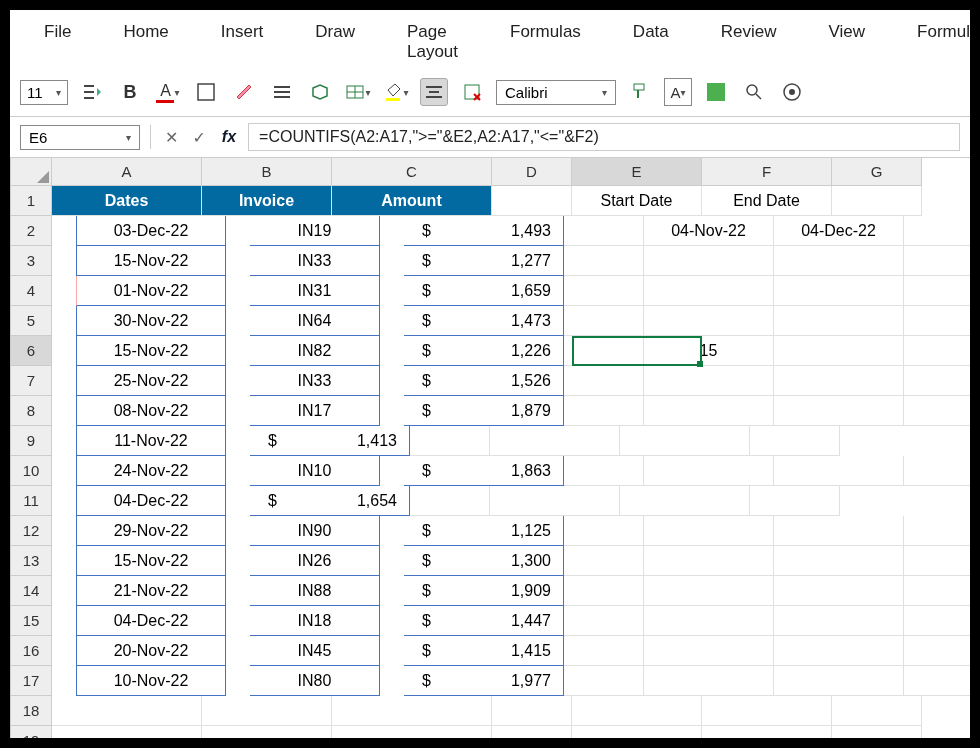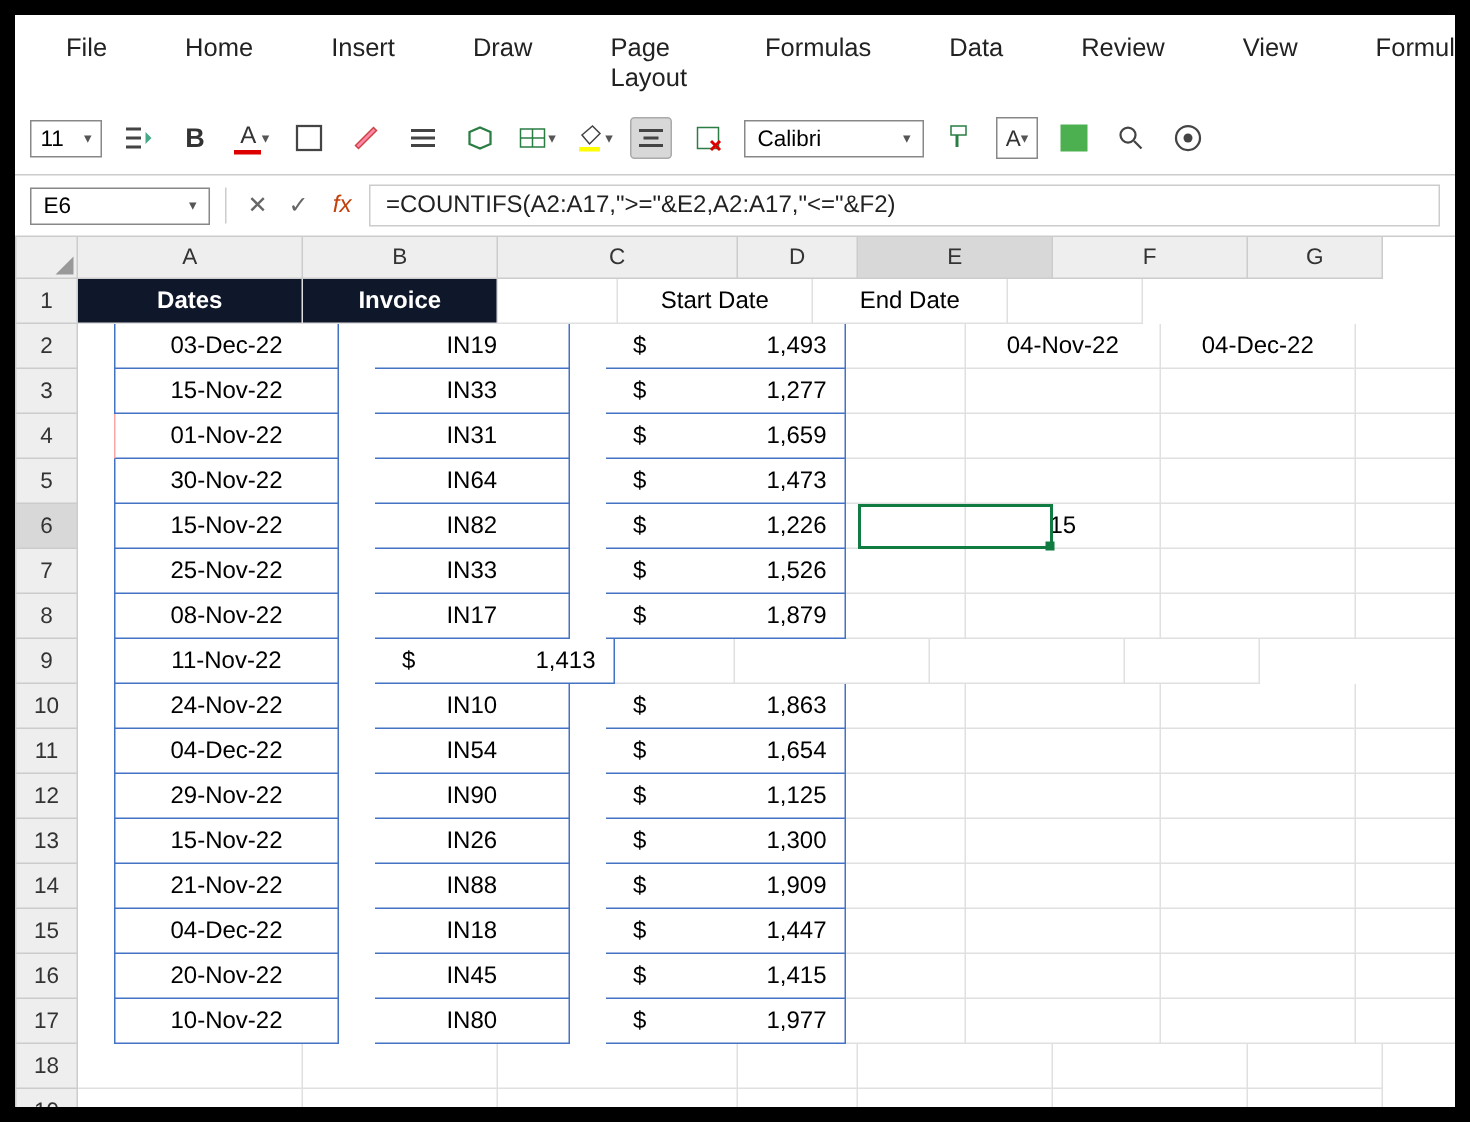--- a/index.html
+++ b/index.html
@@ -20,41 +20,41 @@
 .font-underline { border-bottom: 3px solid #d00; width: 18px; text-align: center; }
 .align-active { background: #d8d8d8; border: 1px solid #aaa; border-radius: 3px; }
 .fontname-box { border: 1px solid #888; padding: 3px 8px; font-size: 15px; width: 120px; display: flex; align-items: center; justify-content: space-between; }
 .green-sq { width: 18px; height: 18px; background: #4caf50; }
 
 
 .formula-row { display: flex; align-items: center; border-bottom: 1px solid #ccc; padding: 6px 10px; gap: 6px; }
 .name-box { border: 1px solid #888; padding: 3px 8px; font-size: 15px; width: 120px; display: flex; align-items: center; justify-content: space-between; }
 .divider-v { width: 1px; height: 24px; background: #ccc; margin: 0 4px; }
 .fx-btn { color: #666; font-size: 16px; padding: 0 4px; }
-.fx-label { font-style: italic; font-size: 16px; color: #c2410c; padding: 0 6px; }
+.fx-label { font-style: italic; font-size: 16px; color: #0f172a; padding: 0 6px; font-weight: bold; }
 .formula-input { border: 1px solid #ccc; padding: 4px 10px; font-size: 16px; flex: 1; color: #222; }
 
 
 .grid { display: flex; }
 .row-headers { display: flex; flex-direction: column; }
 .corner { width: 42px; height: 28px; background: #eee; border: 1px solid #ccc; border-top: none; position: relative; }
 .corner::after { content: ""; position: absolute; right: 2px; bottom: 2px; width: 0; height: 0; border-left: 12px solid transparent; border-bottom: 12px solid #999; }
 .row-h { width: 42px; height: 30px; background: #eee; border: 1px solid #ccc; border-top: none; display: flex; align-items: center; justify-content: center; font-size: 15px; color: #333; }
 .row-h.sel { background: #d8d8d8; }
 
 .cols { flex: 1; }
 .col-headers { display: flex; }
 .col-h { height: 28px; background: #eee; border: 1px solid #ccc; border-left: none; border-top: none; display: flex; align-items: center; justify-content: center; font-size: 15px; color: #333; }
 .col-h.sel { background: #d8d8d8; }
 .wA { width: 150px; } .wB { width: 130px; } .wC { width: 160px; } .wD { width: 80px; } .wE { width: 130px; } .wF { width: 130px; } .wG { width: 90px; }
 
 .data-area { position: relative; }
 .drow { display: flex; height: 30px; }
 .cell { border-right: 1px solid #e0e0e0; border-bottom: 1px solid #e0e0e0; display: flex; align-items: center; padding: 0 8px; font-size: 16px; color: #000; }
-.hdr { background: #0f172a; color: #fff; font-weight: bold; justify-content: center; }
+.hdr { background: #0369a1; color: #fff; font-weight: bold; justify-content: center; }
 .tbl-cell { border-right: 1px solid #4472c4; border-bottom: 1px solid #4472c4; justify-content: center; margin-left: 24px; }
 .tbl-cell.amt { justify-content: space-between; padding: 0 12px; }
 .center { justify-content: center; }
 .amt-d { padding-left: 6px; }
 .amt-v { text-align: right; flex: 1; }
 
 .sel-cell { position: absolute; border: 2px solid #107c41; pointer-events: none; }
 .sel-handle { position: absolute; right: -3px; bottom: -3px; width: 6px; height: 6px; background: #107c41; }
 </style>
 </head>
@@ -221,20 +221,21 @@
         <div class="col-h wE sel">E</div>
         <div class="col-h wF">F</div>
         <div class="col-h wG">G</div>
       </div>
 
       <div class="data-area" id="data-area">
 
         <div class="drow">
           <div class="cell hdr wA">Dates</div>
           <div class="cell hdr wB">Invoice</div>
+          <div class="cell hdr wC">Amount</div>
           <div class="cell wD"></div>
           <div class="cell wE center">Start Date</div>
           <div class="cell wF center">End Date</div>
           <div class="cell wG"></div>
         </div>
 
         <div class="drow">
             <div class="cell tbl-cell wA" style="border-left:1px solid #4472c4">03-Dec-22</div>
             <div class="cell tbl-cell wB">IN19</div>
             <div class="cell tbl-cell amt wC">
@@ -336,21 +337,20 @@
               <span class="amt-d">$</span>
               <span class="amt-v">1,863</span>
             </div>
             <div class="cell wD"></div>
             <div class="cell wE center"></div>
             <div class="cell wF center"></div>
             <div class="cell wG"></div>
           </div>
           <div class="drow">
             <div class="cell tbl-cell wA" style="border-left:1px solid #4472c4">04-Dec-22</div>
-            <div class="cell tbl-cell wB">IN54</div>
             <div class="cell tbl-cell amt wC">
               <span class="amt-d">$</span>
               <span class="amt-v">1,654</span>
             </div>
             <div class="cell wD"></div>
             <div class="cell wE center"></div>
             <div class="cell wF center"></div>
             <div class="cell wG"></div>
           </div>
           <div class="drow">

